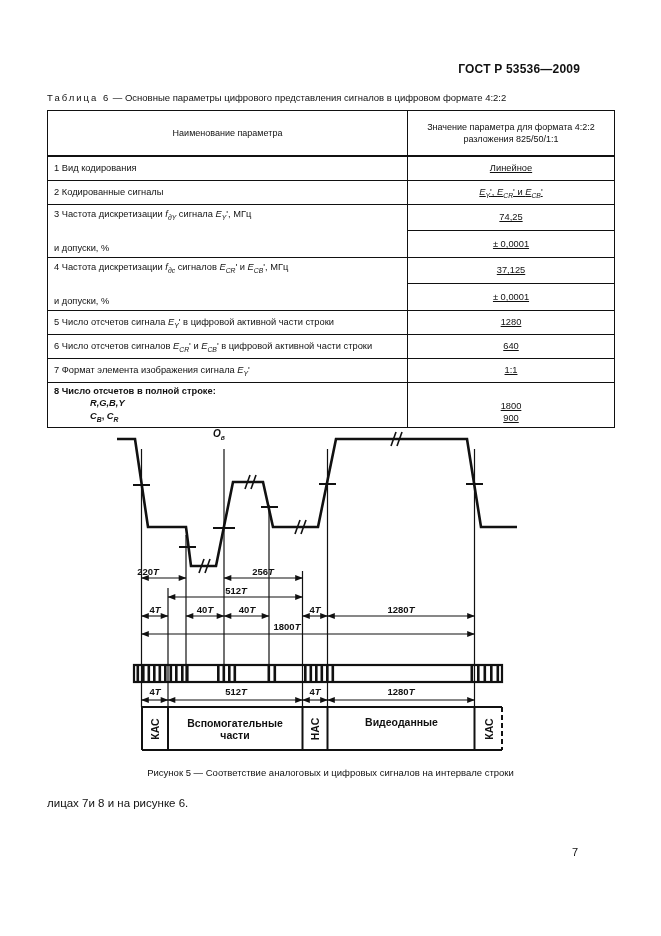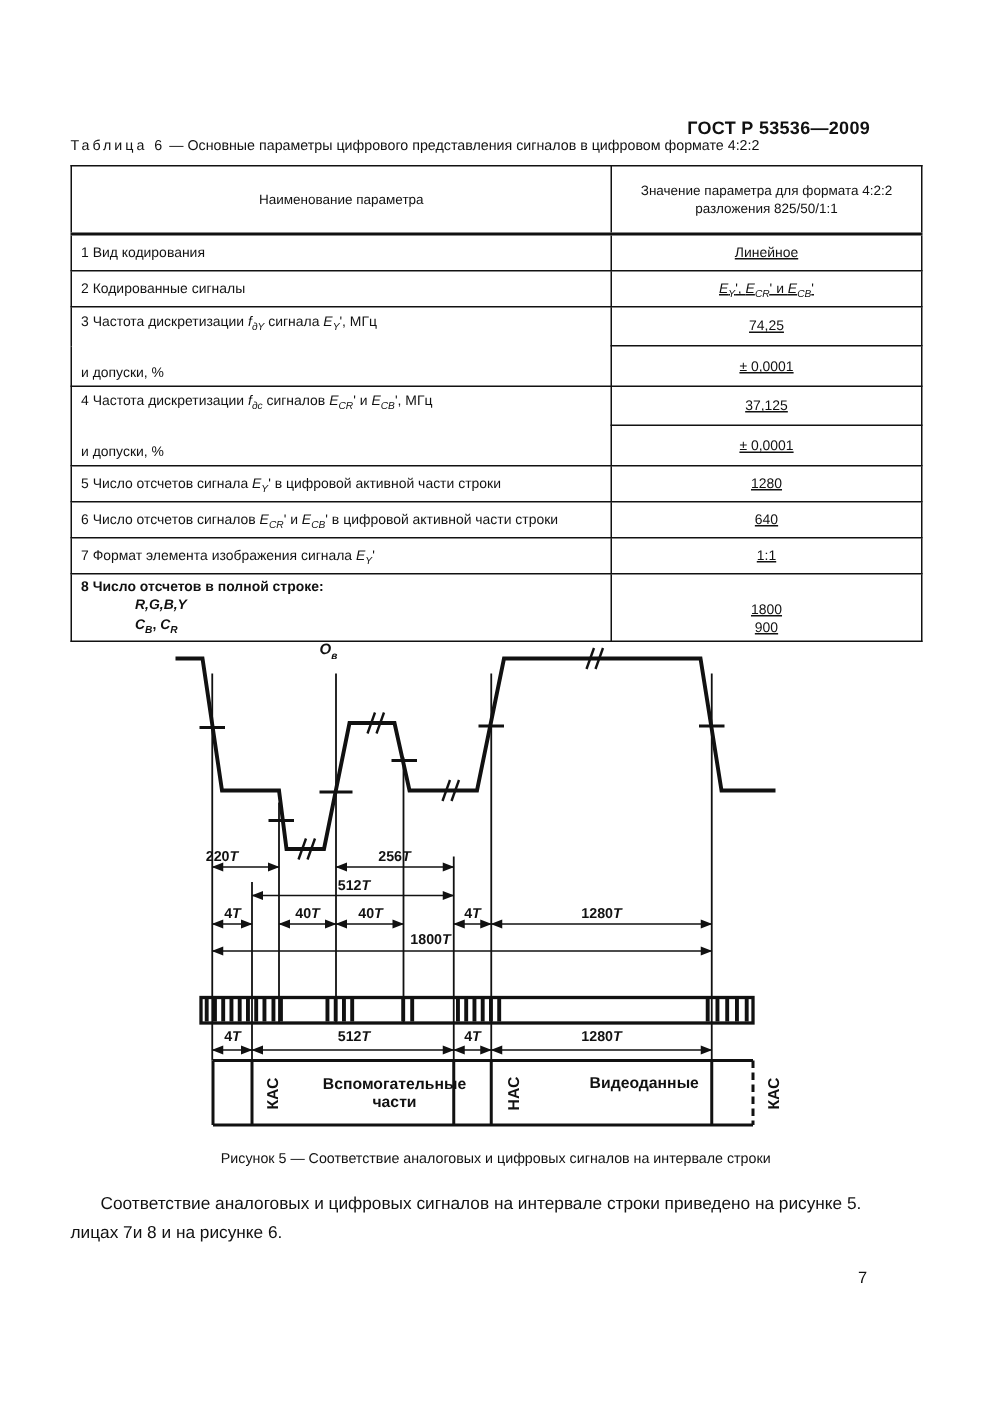--- a/index.html
+++ b/index.html
@@ -3,21 +3,21 @@
 <meta charset="utf-8">
 <style>
   html,body{margin:0;padding:0;}
   body{
     width:661px;height:936px;position:relative;background:#ffffff;
     font-family:"Liberation Sans","DejaVu Sans",sans-serif;color:#111;
     -webkit-font-smoothing:antialiased;
   }
   .abs{position:absolute;}
   
-  #std-ref{top:62px;left:47px;width:533px;text-align:right;font-size:12px;font-weight:700;letter-spacing:.2px;margin-top:16px;}
+  #std-ref{top:62px;left:47px;width:533px;text-align:right;font-size:12px;font-weight:700;letter-spacing:.2px;}
   
   #tbl-title{top:92px;left:47px;width:567px;font-size:9.5px;}
   #tbl-title .sp{letter-spacing:2px;text-align:right;}
   
   #tbl-wrap{top:110px;left:47px;}
   table{border-collapse:collapse;table-layout:fixed;width:567px;}
   td{border:1px solid #111;font-size:9.3px;vertical-align:middle;padding:0;}
   table{border:1.5px solid #111;}
   td.hd{height:44px;text-align:center;font-size:9px;border-bottom:2px solid #111;line-height:12px;}
   col.c1{width:360px;}col.c2{width:207px;}
@@ -27,21 +27,21 @@
   td.split{height:48px;vertical-align:top;}
   .splitbox{display:flex;flex-direction:column;justify-content:space-between;height:44px;padding-top:2px;}
   td.r8l{height:40px;vertical-align:top;line-height:12.5px;padding-top:2px;font-weight:bold;}
   .ind{padding-left:36px;}
   td.r8v{vertical-align:bottom;line-height:12.5px;padding-bottom:2px;}
   sub{font-size:6.8px;font-style:italic;line-height:0;}
   i{font-style:italic;}
   
   .fl{position:absolute;font-size:9.5px;font-weight:700;white-space:nowrap;transform:translateX(-50%);}
   #ref-pt{font-size:10px;}
-  .boxlab{position:absolute;display:flex;align-items:center;justify-content:center;font-weight:700;font-size:10.5px;text-align:center;line-height:12px;padding-left:28px;}
+  .boxlab{position:absolute;display:flex;align-items:center;justify-content:center;font-weight:700;font-size:10.5px;text-align:center;line-height:12px;}
   .rot{transform:rotate(-90deg);white-space:nowrap;}
   #fig-caption{top:767px;left:47px;width:567px;text-align:center;font-size:9.5px;}
   
   #body-text{top:794px;left:47px;width:567px;font-size:11.5px;line-height:19px;text-align:justify;}
   .indent{text-indent:20px;}
   #page-num{top:846px;left:560px;width:30px;text-align:center;font-size:11px;}
   svg{position:absolute;top:0;left:0;}
 </style>
 </head>
 <body>
@@ -254,19 +254,18 @@
 <div class="boxlab" style="left:328px;top:707px;width:147px;height:29px;">
     <span>Видеоданные</span>
   </div>
 <div class="boxlab" style="left:475px;top:707px;width:27px;height:43px;">
     <span class="rot">КАС</span>
   </div>
 
 <div class="abs" id="fig-caption">Рисунок 5 — Соответствие аналоговых и цифровых сигналов на интервале строки</div>
 
 <div class="abs" id="body-text">
-  <div class="indent">Соответствие аналоговых и цифровых сигналов на интервале строки приведено на рисунке 5.</div>
   <div>
     <div>лицах 7и 8 и на рисунке 6.</div>
   </div>
 </div>
 
 <div class="abs" id="page-num">7</div>
 
 </body></html>

